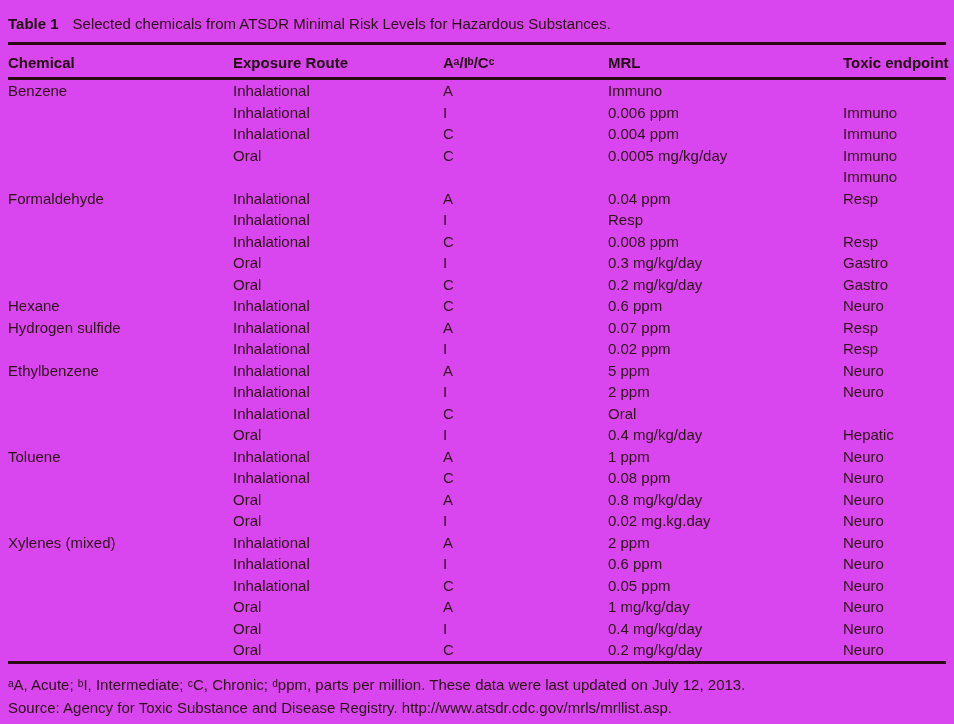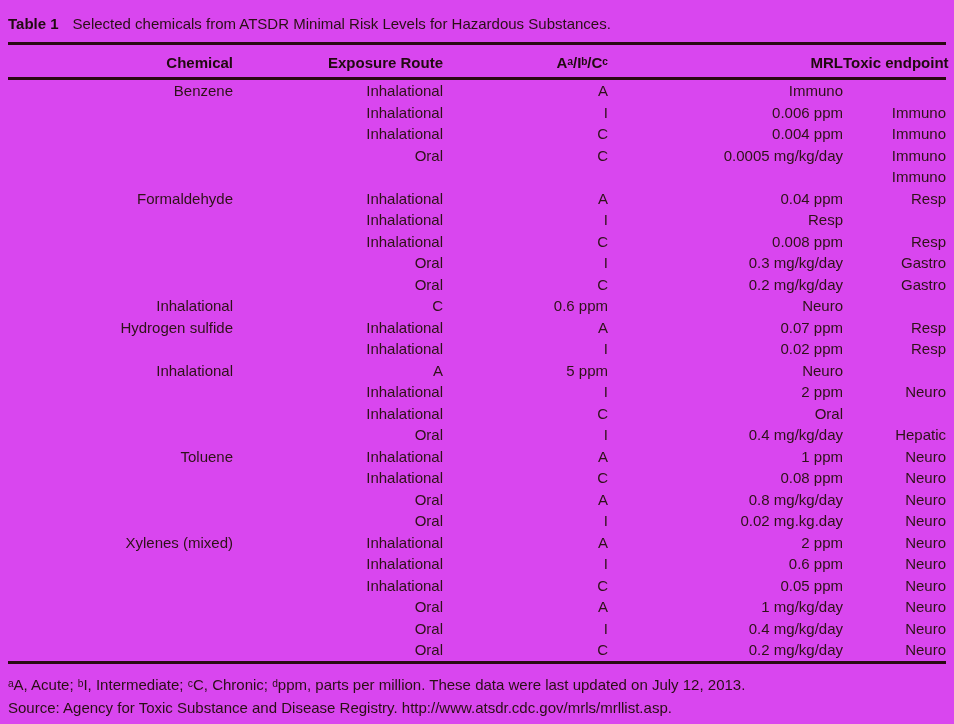--- a/index.html
+++ b/index.html
@@ -23,21 +23,20 @@
   .tlabel { font-weight: 700; color: #200a10; }
   .ttext  { margin-left: 14px; font-weight: 400; color: #2a0f15; }
   .rule {
     height: 3px;
     background: #2a0912;
   }
   .rule-top { margin-top: 6px; }
   .grid {
     display: grid;
     grid-template-columns: 225px 210px 165px 235px 1fr;
-    text-align: right;
   }
   .header {
     height: 32px;
     align-items: end;
   }
   .hcell {
     font-weight: 700;
     font-size: 15px;
     color: #200a10;
     padding-bottom: 6px;
@@ -142,40 +141,42 @@
           <span class="cell">Gastro</span>
         </div>
         <div class="grid row">
           <span class="cell"></span>
           <span class="cell">Oral</span>
           <span class="cell">C</span>
           <span class="cell">0.2 mg/kg/day</span>
           <span class="cell">Gastro</span>
         </div>
         <div class="grid row">
+          <span class="cell">Hexane</span>
           <span class="cell">Inhalational</span>
           <span class="cell">C</span>
           <span class="cell">0.6 ppm</span>
           <span class="cell">Neuro</span>
         </div>
         <div class="grid row">
           <span class="cell">Hydrogen sulfide</span>
           <span class="cell">Inhalational</span>
           <span class="cell">A</span>
           <span class="cell">0.07 ppm</span>
           <span class="cell">Resp</span>
         </div>
         <div class="grid row">
           <span class="cell"></span>
           <span class="cell">Inhalational</span>
           <span class="cell">I</span>
           <span class="cell">0.02 ppm</span>
           <span class="cell">Resp</span>
         </div>
         <div class="grid row">
+          <span class="cell">Ethylbenzene</span>
           <span class="cell">Inhalational</span>
           <span class="cell">A</span>
           <span class="cell">5 ppm</span>
           <span class="cell">Neuro</span>
         </div>
         <div class="grid row">
           <span class="cell"></span>
           <span class="cell">Inhalational</span>
           <span class="cell">I</span>
           <span class="cell">2 ppm</span>

